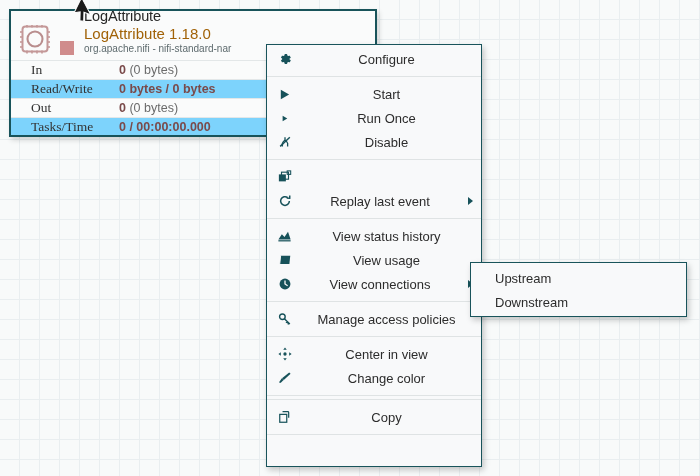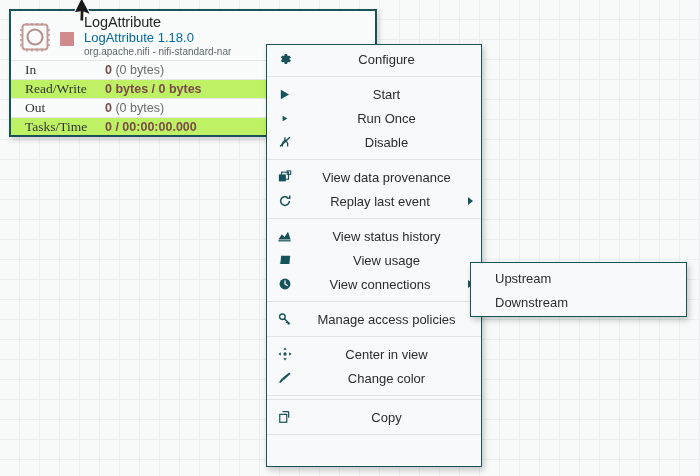--- a/index.html
+++ b/index.html
@@ -34,21 +34,21 @@
     width: 368px;
     height: 128px;
     background: #fafbfb;
     border: 2px solid #18535a;
     box-sizing: border-box;
     box-shadow: 2px 3px 5px rgba(0,0,0,0.16);
     overflow: hidden;
   }
   .proc-header {
     display: flex;
-    align-items: center;
+    align-items: flex-end;
     padding: 7px 8px 5px 8px;
     height: 49px;
     box-sizing: border-box;
   }
   .proc-icon {
     width: 32px;
     height: 31px;
     flex: 0 0 auto;
     margin-right: 9px;
     margin-top: 1px;
@@ -66,42 +66,43 @@
     min-width: 0;
     line-height: 1.08;
   }
   .proc-name {
     font-size: 14.5px;
     color: #262626;
     font-weight: 400;
     letter-spacing: -0.1px;
   }
   .proc-type {
-    font-size: 13px;
-    color: #0369a1;
+    font-size: 15px;
+    color: #a16207;
     margin-top: 1px;
   }
   .proc-bundle {
     font-size: 10px;
     color: #5d6a6d;
     margin-top: 2px;
   }
 
   .proc-stats {
     font-family: "Liberation Serif", serif;
   }
   .stat-row {
     display: flex;
     align-items: center;
     height: 19px;
     border-top: 1px solid #e3e7e8;
-    padding: 0 14px;
-    box-sizing: border-box;
-  }
-  .stat-row.alt { background: #bef264; }
+    padding: 0 20px;
+    box-sizing: border-box;
+    gap: 8px;
+  }
+  .stat-row.alt { background: #7dd3fc; }
   .stat-label {
     width: 80px;
     flex: 0 0 80px;
     font-size: 13.5px;
     color: #333333;
   }
   .stat-value {
     font-size: 12.5px;
     color: #7a4a4a;
     font-weight: bold;
@@ -315,21 +316,20 @@
 
     <div class="group-pad">
       <div class="menu-item">
         <span class="mi-icon">
           <svg width="14" height="14" viewBox="0 0 16 16">
             <rect x="1" y="5" width="8" height="8" fill="#17525a"></rect>
             <rect x="4" y="2.5" width="8" height="8" fill="none" stroke="#17525a" stroke-width="1.3"></rect>
             <rect x="10.5" y="1" width="4" height="4" fill="none" stroke="#17525a" stroke-width="1.2"></rect>
           </svg>
         </span>
-        <span class="mi-label">View data provenance</span>
       </div>
       <div class="menu-item">
         <span class="mi-icon">
           <svg width="14" height="14" viewBox="0 0 16 16" fill="none" stroke="#17525a" stroke-width="1.7">
             <path d="M13 8 a5 5 0 1 1 -1.9 -3.9"></path>
             <path d="M13.4 1.6 L13.4 5 L10 4.6" stroke-linejoin="round"></path>
           </svg>
         </span>
         <span class="mi-label">Replay last event</span>
         <span class="mi-arrow"></span>

